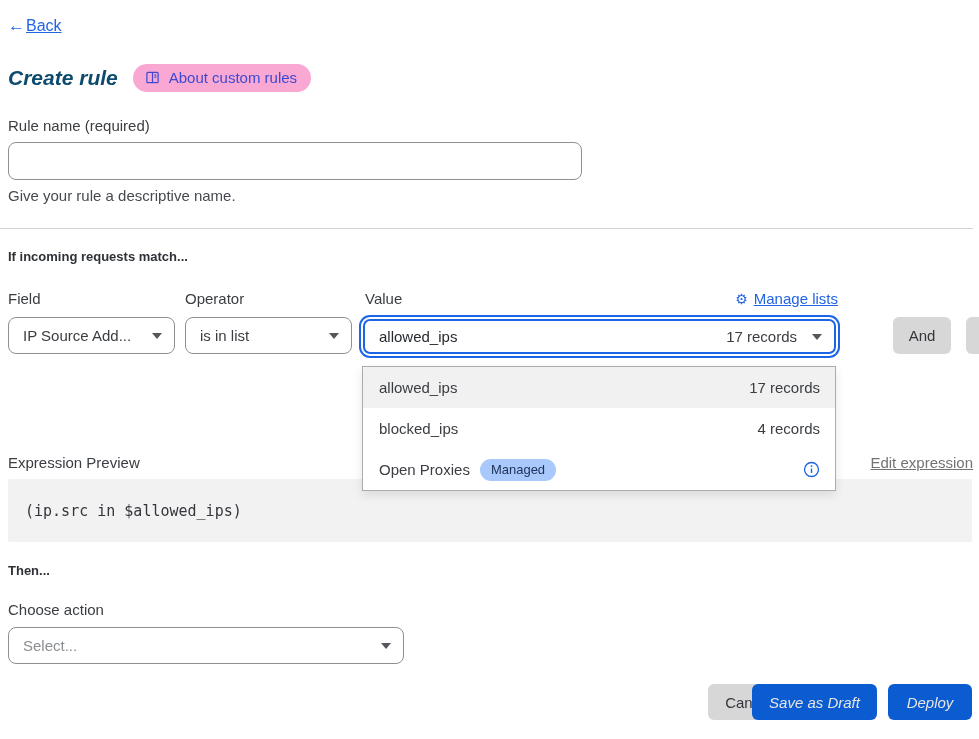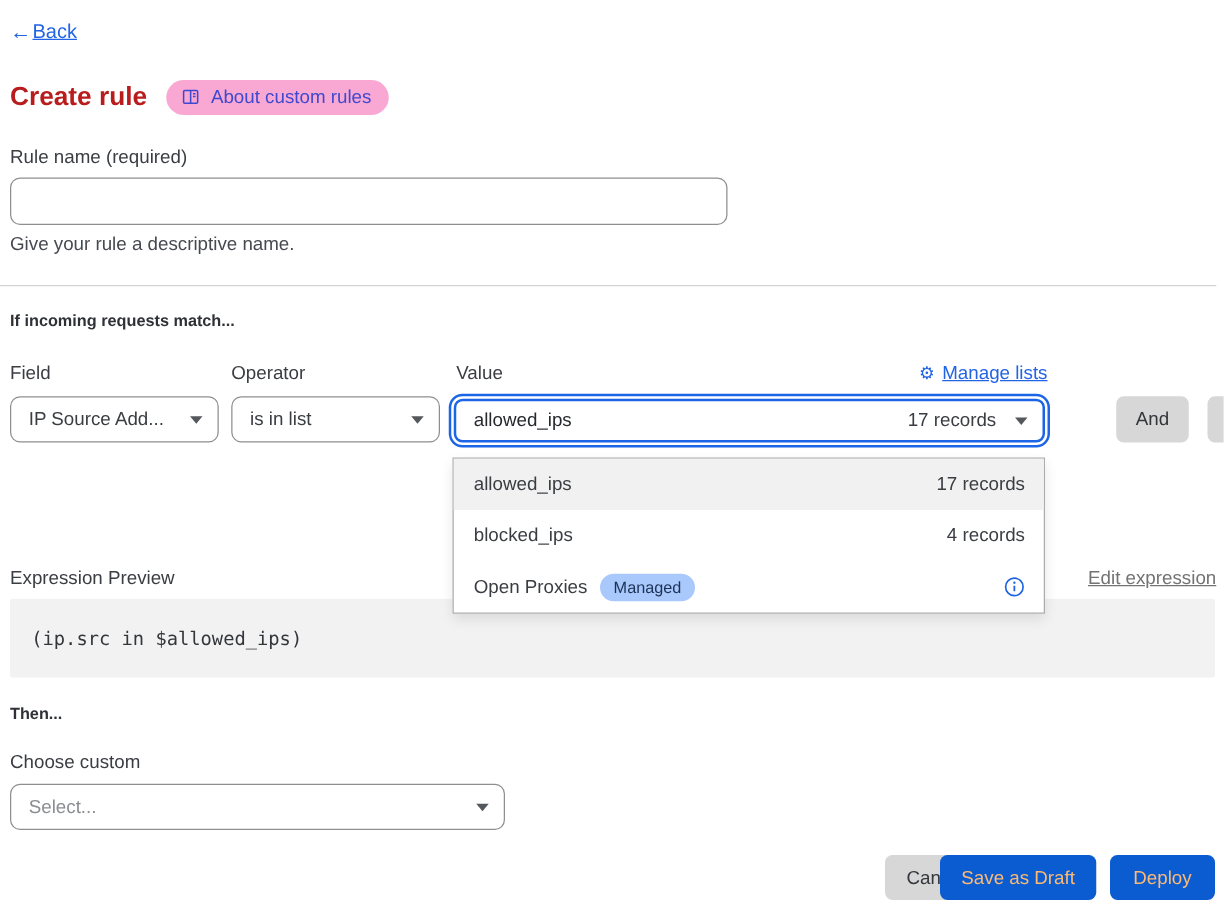--- a/index.html
+++ b/index.html
@@ -7,21 +7,21 @@
   .page {
     position:relative; width:979px; height:739px; background:#fff;
     font-family:"Liberation Sans", sans-serif; color:#3a3d42; overflow:hidden;
   }
   
   .back { position:absolute; left:8px; top:16px; font-size:16px; color:#2264e4; cursor:pointer; text-decoration:none; display:flex; align-items:center; }
   .back .arrow { font-size:17px; margin-right:1px; }
   .back .back-text { text-decoration:underline; }
   
   .title-row { position:absolute; left:8px; top:64px; display:flex; align-items:center; gap:15px; }
-  .page-title { font-size:21px; font-weight:700; color:#b91c1c; }
+  .page-title { font-size:21px; font-weight:700; color:#0c4a6e;font-style:italic; }
   .about-pill { display:inline-flex; align-items:center; gap:9px; background:#f9a8d4; color:#3e49cf;
     border-radius:15px; padding:5px 14px 6px 12px; font-size:15px; cursor:pointer; text-decoration:none; }
   .about-pill svg { display:block; }
   
   .form-label { position:absolute; font-size:15px; color:#3a3d42; }
   .helper { position:absolute; font-size:15px; color:#464a50; }
   .text-input { position:absolute; border:1px solid #8f8f8f; border-radius:8px; background:#fff;
     font-family:inherit; font-size:15px; color:#26292e; padding:0 12px; outline:none; }
   .divider { position:absolute; left:0; width:973px; height:1px; background:#d2d2d2; }
   .section-heading { position:absolute; font-size:13px; font-weight:700; color:#2e3136; }
@@ -39,21 +39,21 @@
   .value-combo .records-text { color:#3a3d42; margin-right:15px; }
   
   .manage-lists { position:absolute; top:290px; right:141px; display:flex; align-items:center; gap:6px;
     color:#2264e4; font-size:15px; cursor:pointer; text-decoration:none; }
   .manage-lists .gear { font-family:"DejaVu Sans", sans-serif; font-size:14px; text-decoration:none; }
   .manage-lists .link-text { text-decoration:underline; }
   
   .grey-btn { position:absolute; background:#d7d7d7; border:none; border-radius:6px; font-family:inherit;
     font-size:15px; color:#33363b; cursor:pointer;margin-left:48px; }
   .primary-btn { position:absolute; background:#0b5cd1; border:none; border-radius:6px; font-family:inherit;
-    font-size:15px; color:#fdba74; cursor:pointer; }
+    font-size:15px; color:#e5e5e5; cursor:pointer;font-style:italic; }
   
   .list-dropdown { position:absolute; left:362px; top:366px; width:474px; background:#fff;
     border:1px solid #acacac; box-shadow:0 4px 10px rgba(0,0,0,0.10); z-index:10; }
   .dd-row { height:41px; display:flex; align-items:center; justify-content:space-between;
     padding:0 15px 0 16px; font-size:15px; color:#3a3d42; cursor:pointer; }
   .dd-row.highlighted { background:#f1f1f1; }
   .dd-left { display:flex; align-items:center; gap:10px; }
   .managed-badge { background:#a9c8fb; color:#1c3155; font-size:13px; padding:3px 11px 4px; border-radius:12px; }
   .info-icon { display:flex; align-items:center; cursor:pointer; }
   
@@ -148,21 +148,21 @@
     </div>
   </div>
 
   <label class="form-label" style="left:8px; top:454px;">Expression Preview</label>
   <a class="edit-expression">Edit expression</a>
   <div class="expr-block">
     <code class="expr-code">(ip.src in $allowed_ips)</code>
   </div>
 
   <h2 class="section-heading" style="left:8px; top:563px;">Then...</h2>
-  <label class="form-label" style="left:8px; top:601px;">Choose custom</label>
+  <label class="form-label" style="left:8px; top:601px;">Choose action</label>
   <div class="select" style="left:8px; top:627px; width:396px;">
     <span class="sel-text placeholder">Select...</span>
     <span class="caret"></span>
   </div>
 
   <button class="grey-btn" style="left:660px; top:684px; width:81px; height:36px;">Cancel</button>
   <button class="primary-btn" style="left:752px; top:684px; width:125px; height:36px;">Save as Draft</button>
   <button class="primary-btn" style="left:888px; top:684px; width:84px; height:36px;">Deploy</button>
 
 </div>

